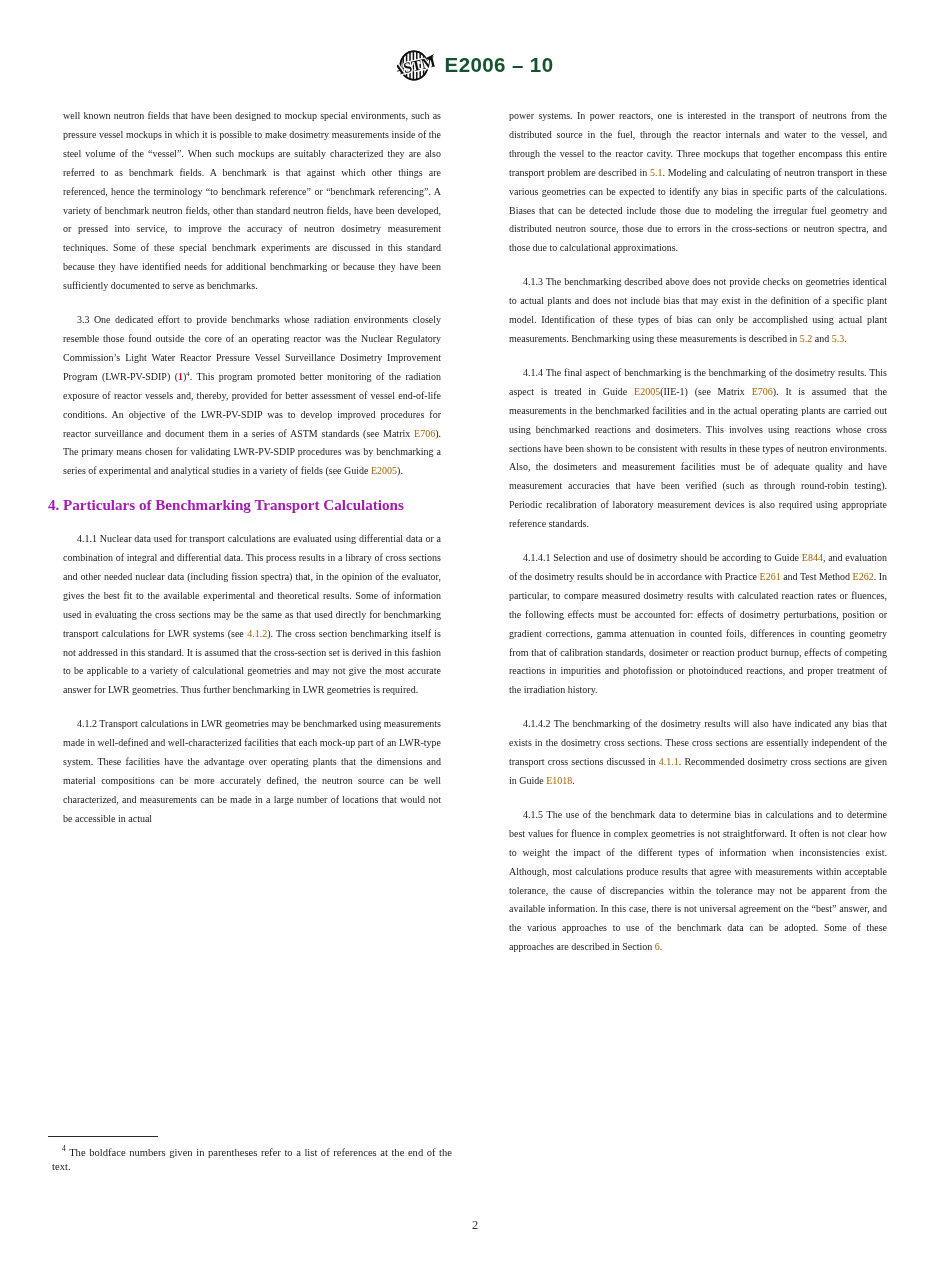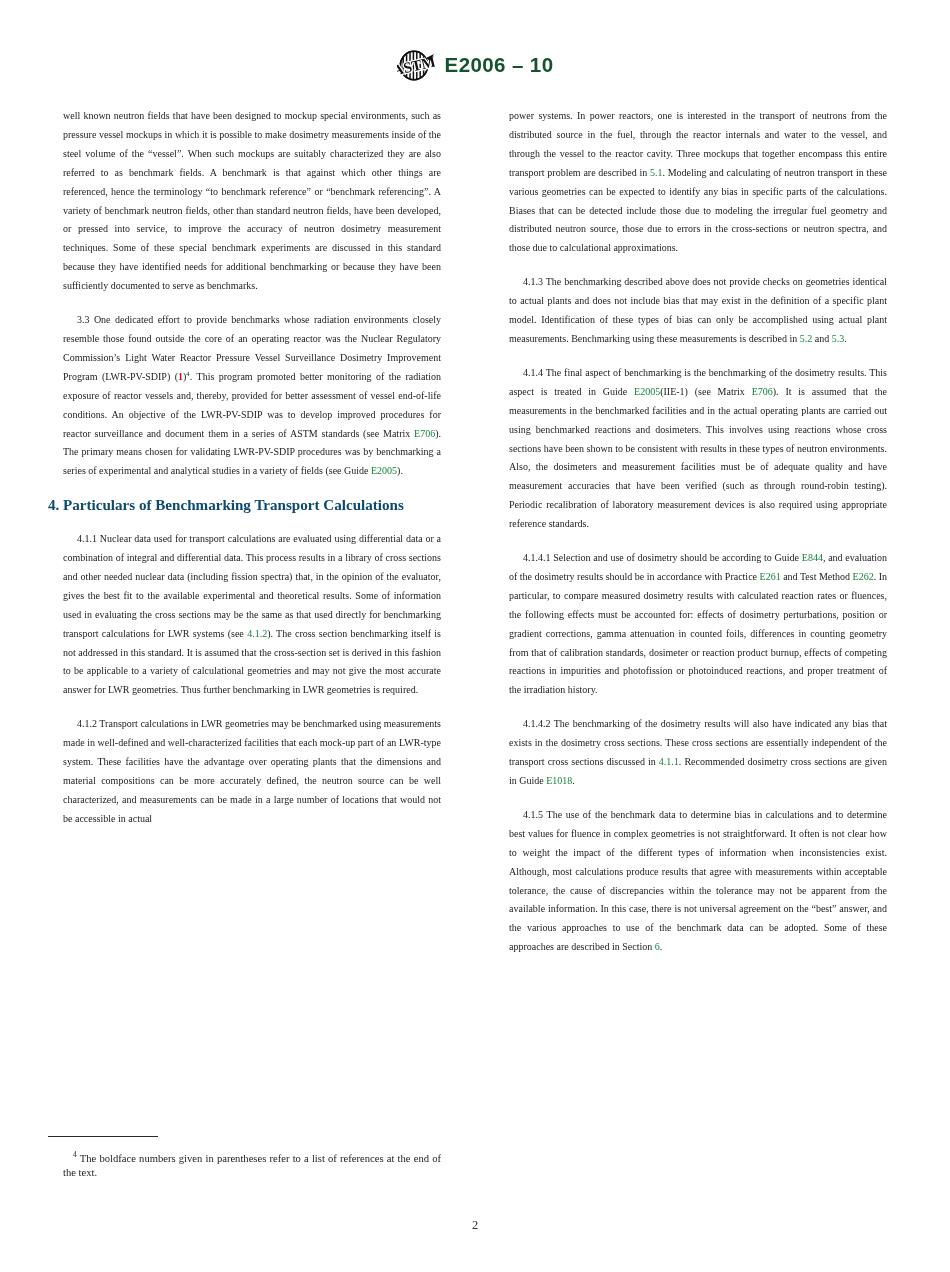--- a/index.html
+++ b/index.html
@@ -74,24 +74,24 @@
   }
   p.noindent {
     text-indent: 0;
   }
   h2.section-head {
     margin: 13px 0 1px 0;
     font-size: 15.1px;
     line-height: 18.9px;
     font-weight: bold;
     text-align: left;
-    color: #0c4a6e;
+    color: #a21caf;
   }
   .ref {
-    color: #15803d;
+    color: #a16207;
   }
   .bold-ref {
     color: #bf1422;
     font-weight: bold;
   }
   sup {
     font-size: 0.68em;
     vertical-align: super;
     line-height: 0;
   }
@@ -103,21 +103,21 @@
     top: 1136px;
     width: 408px;
   }
   .footnote-rule {
     width: 110px;
     height: 0;
     border-top: 1.1px solid #2a2a2a;
     margin: 0 0 9px 0;
   }
   p.footnote {
-    margin: 15px;
+    margin: 4px;
     font-size: 10.6px;
     line-height: 13.6px;
     text-align: justify;
     color: #1b1b1b;
     text-indent: 10px;
   }
   .footnote sup {
     font-size: 0.72em;
   }
 

